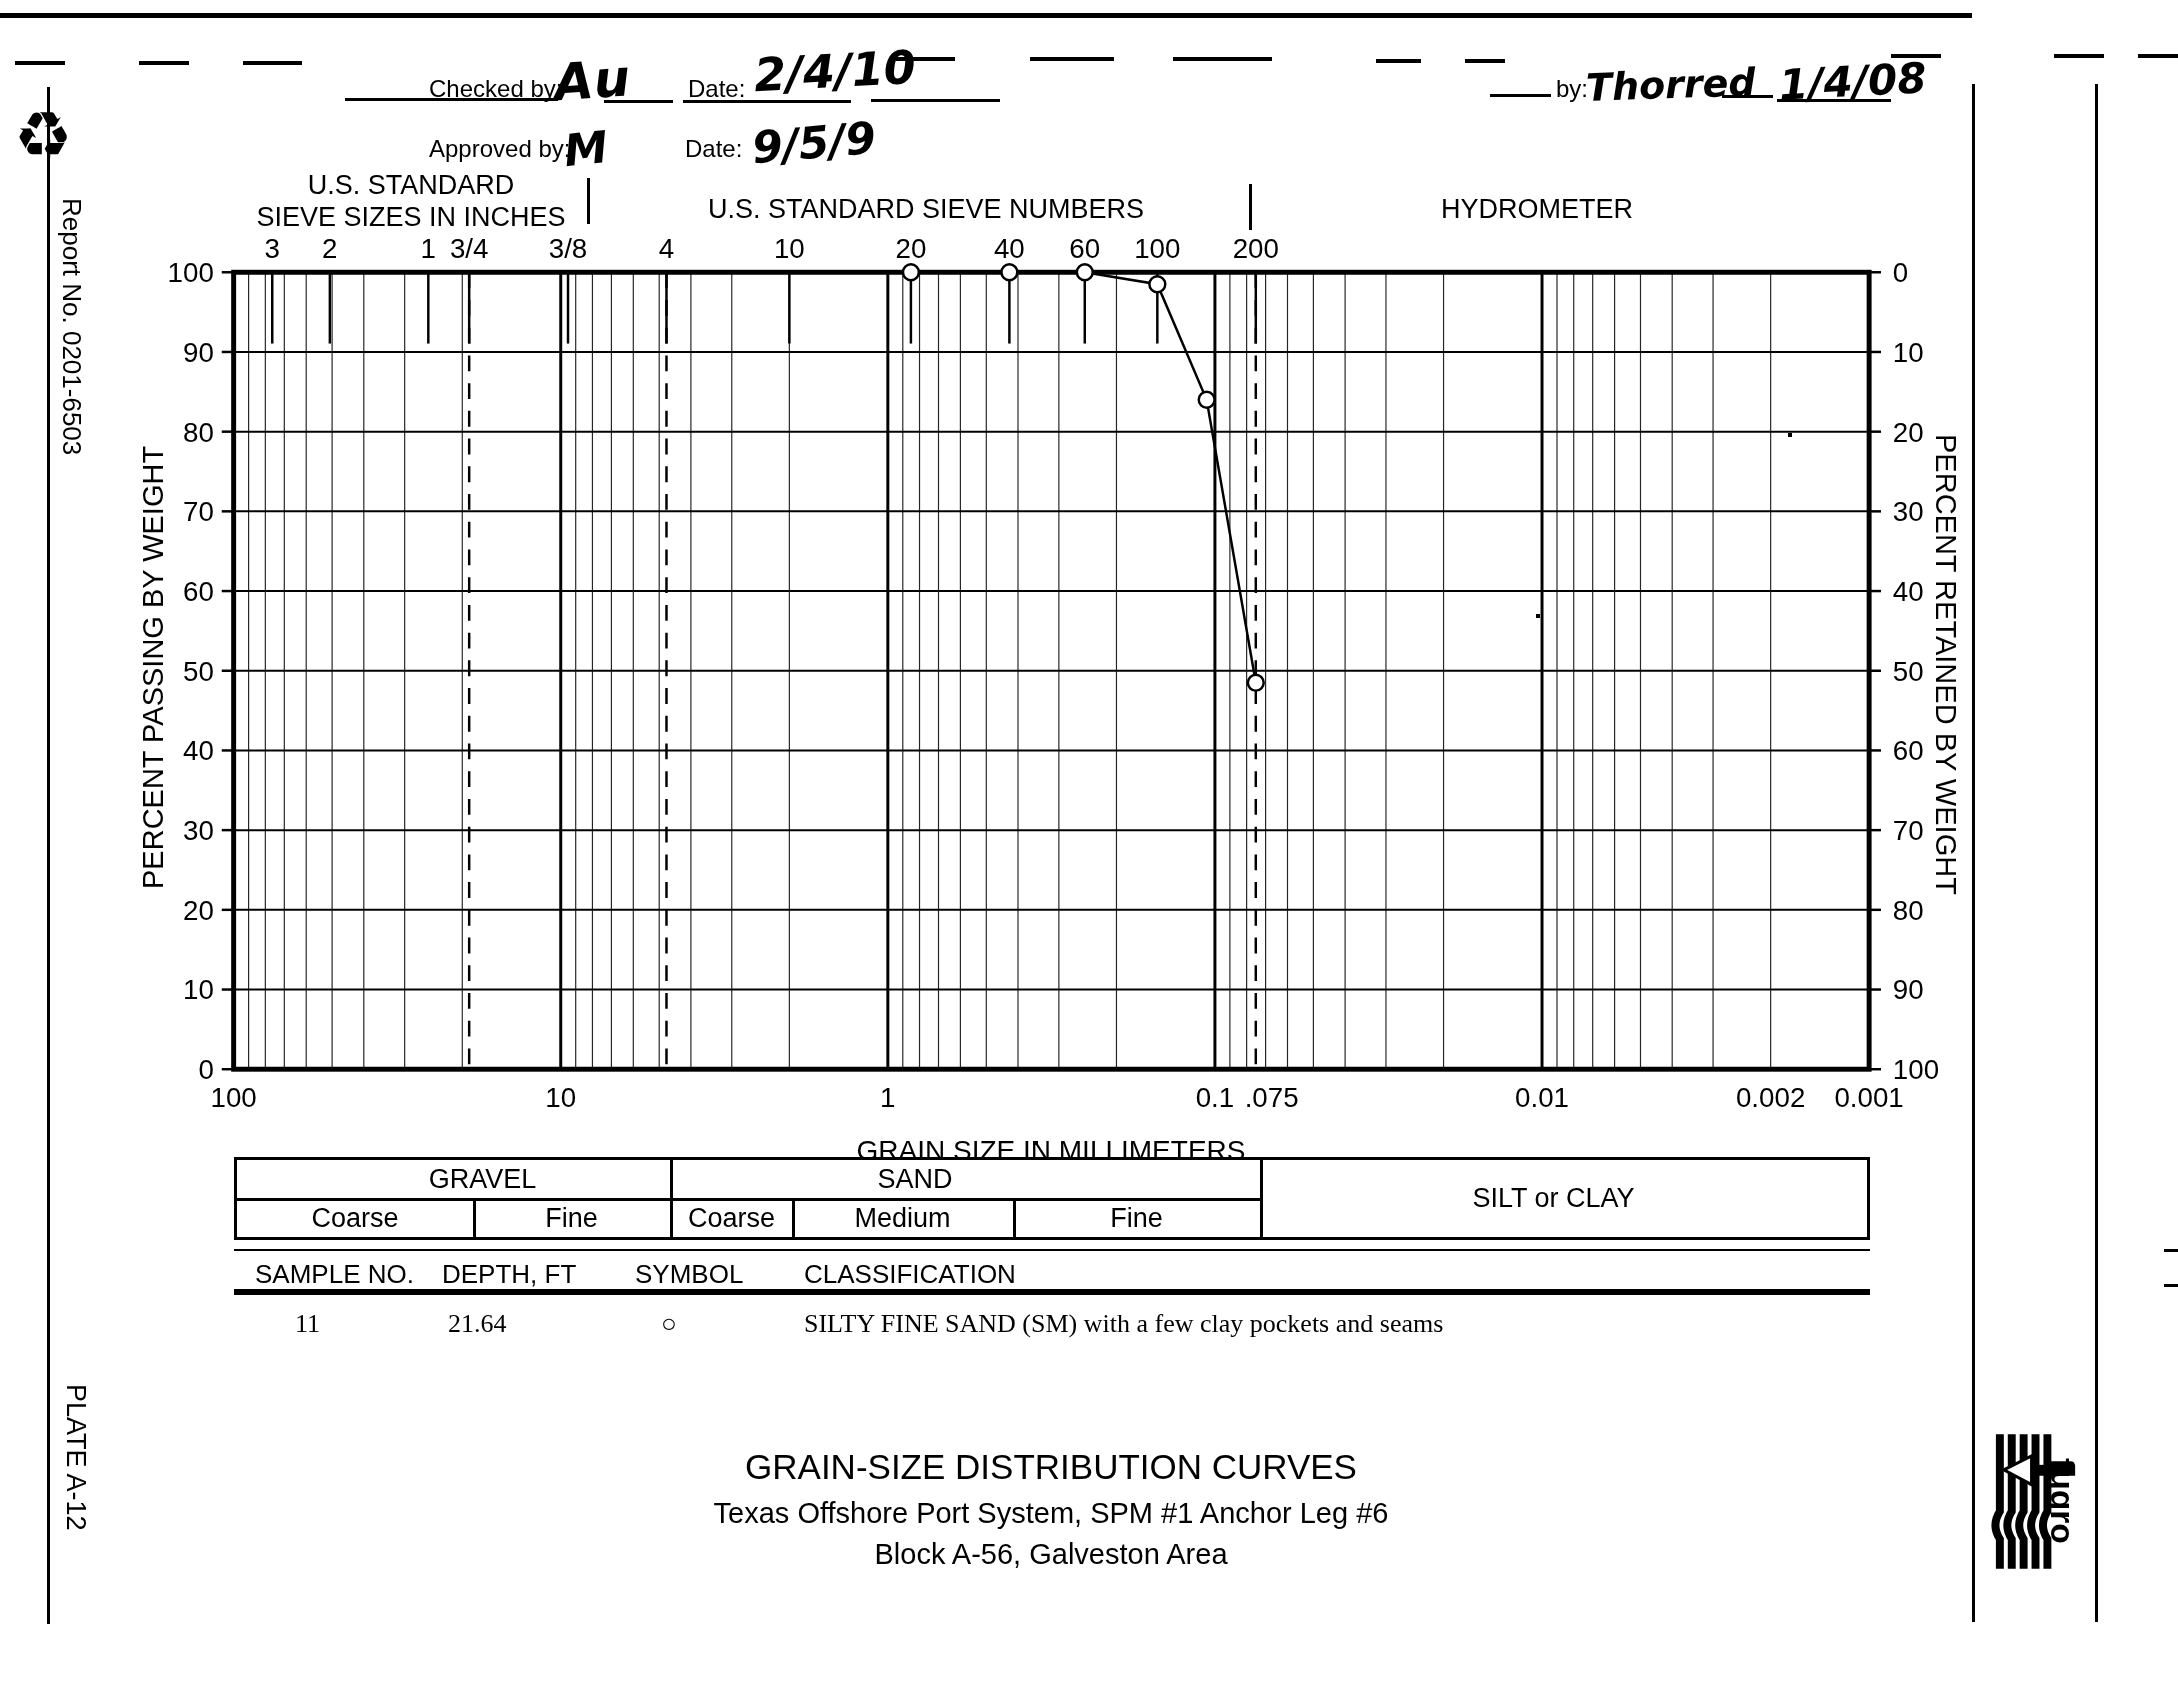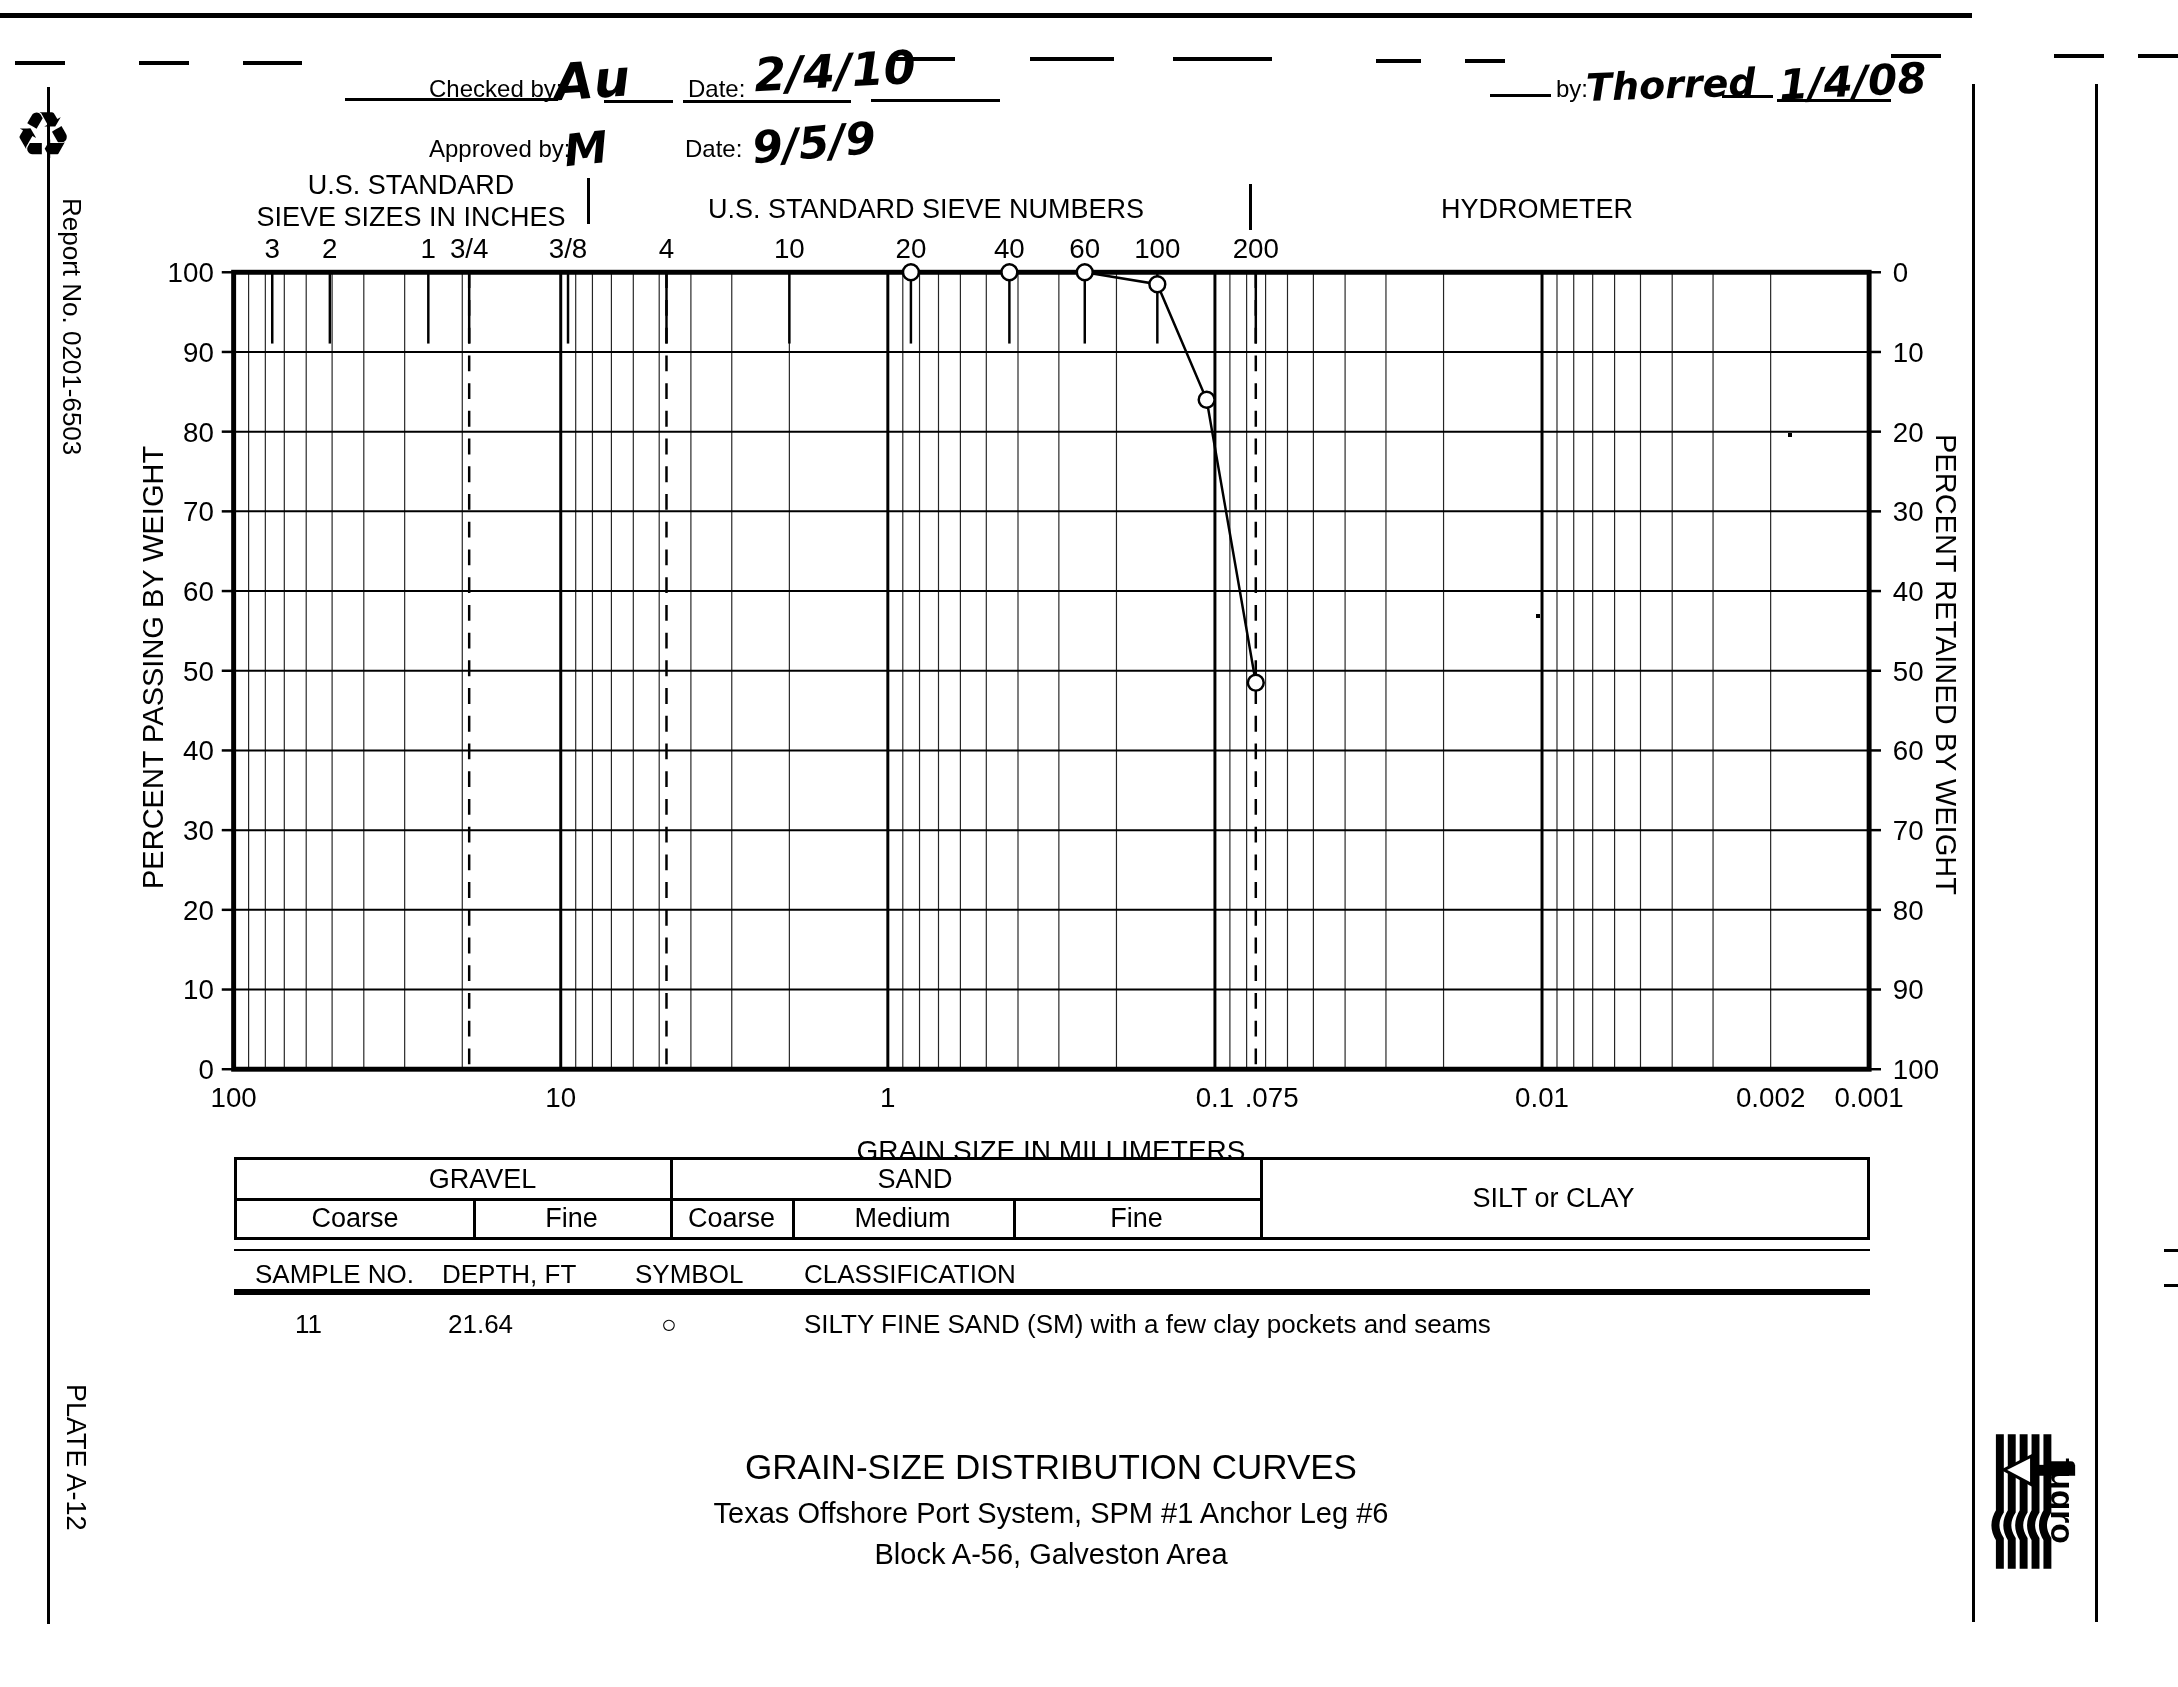--- a/index.html
+++ b/index.html
@@ -16,21 +16,21 @@
   .vtext-ccw{position:absolute;white-space:nowrap;transform:rotate(-90deg);transform-origin:0 0;}
   .size-table{position:absolute;left:234px;top:1157px;width:1636px;height:83px;
               border:3px solid #000;box-sizing:border-box;}
   .size-cell{position:absolute;display:flex;align-items:center;justify-content:center;
              font-size:27px;}
   svg text{font-family:"Liberation Sans",sans-serif;fill:#000;}
   .title-main{font-weight:normal;font-size:35px;}
   .title-sub{font-size:29px;}
   .hdr-label{font-size:24px;}
   .samp-hdr{font-size:26px;}
-  .samp-val{font-size:26px;}
+  .samp-val{font-size:26px;font-family:Liberation Serif, serif;}
 </style>
 </head>
 <body>
 
 <div class="page">
 
   <div class="bar" style="left:0;top:13px;width:1972px;height:5px"></div>
   <div class="bar" style="left:15px;top:61px;width:50px;height:4px"></div>
   <div class="bar" style="left:139px;top:61px;width:50px;height:4px"></div>
   <div class="bar" style="left:243px;top:61px;width:59px;height:4px"></div>

